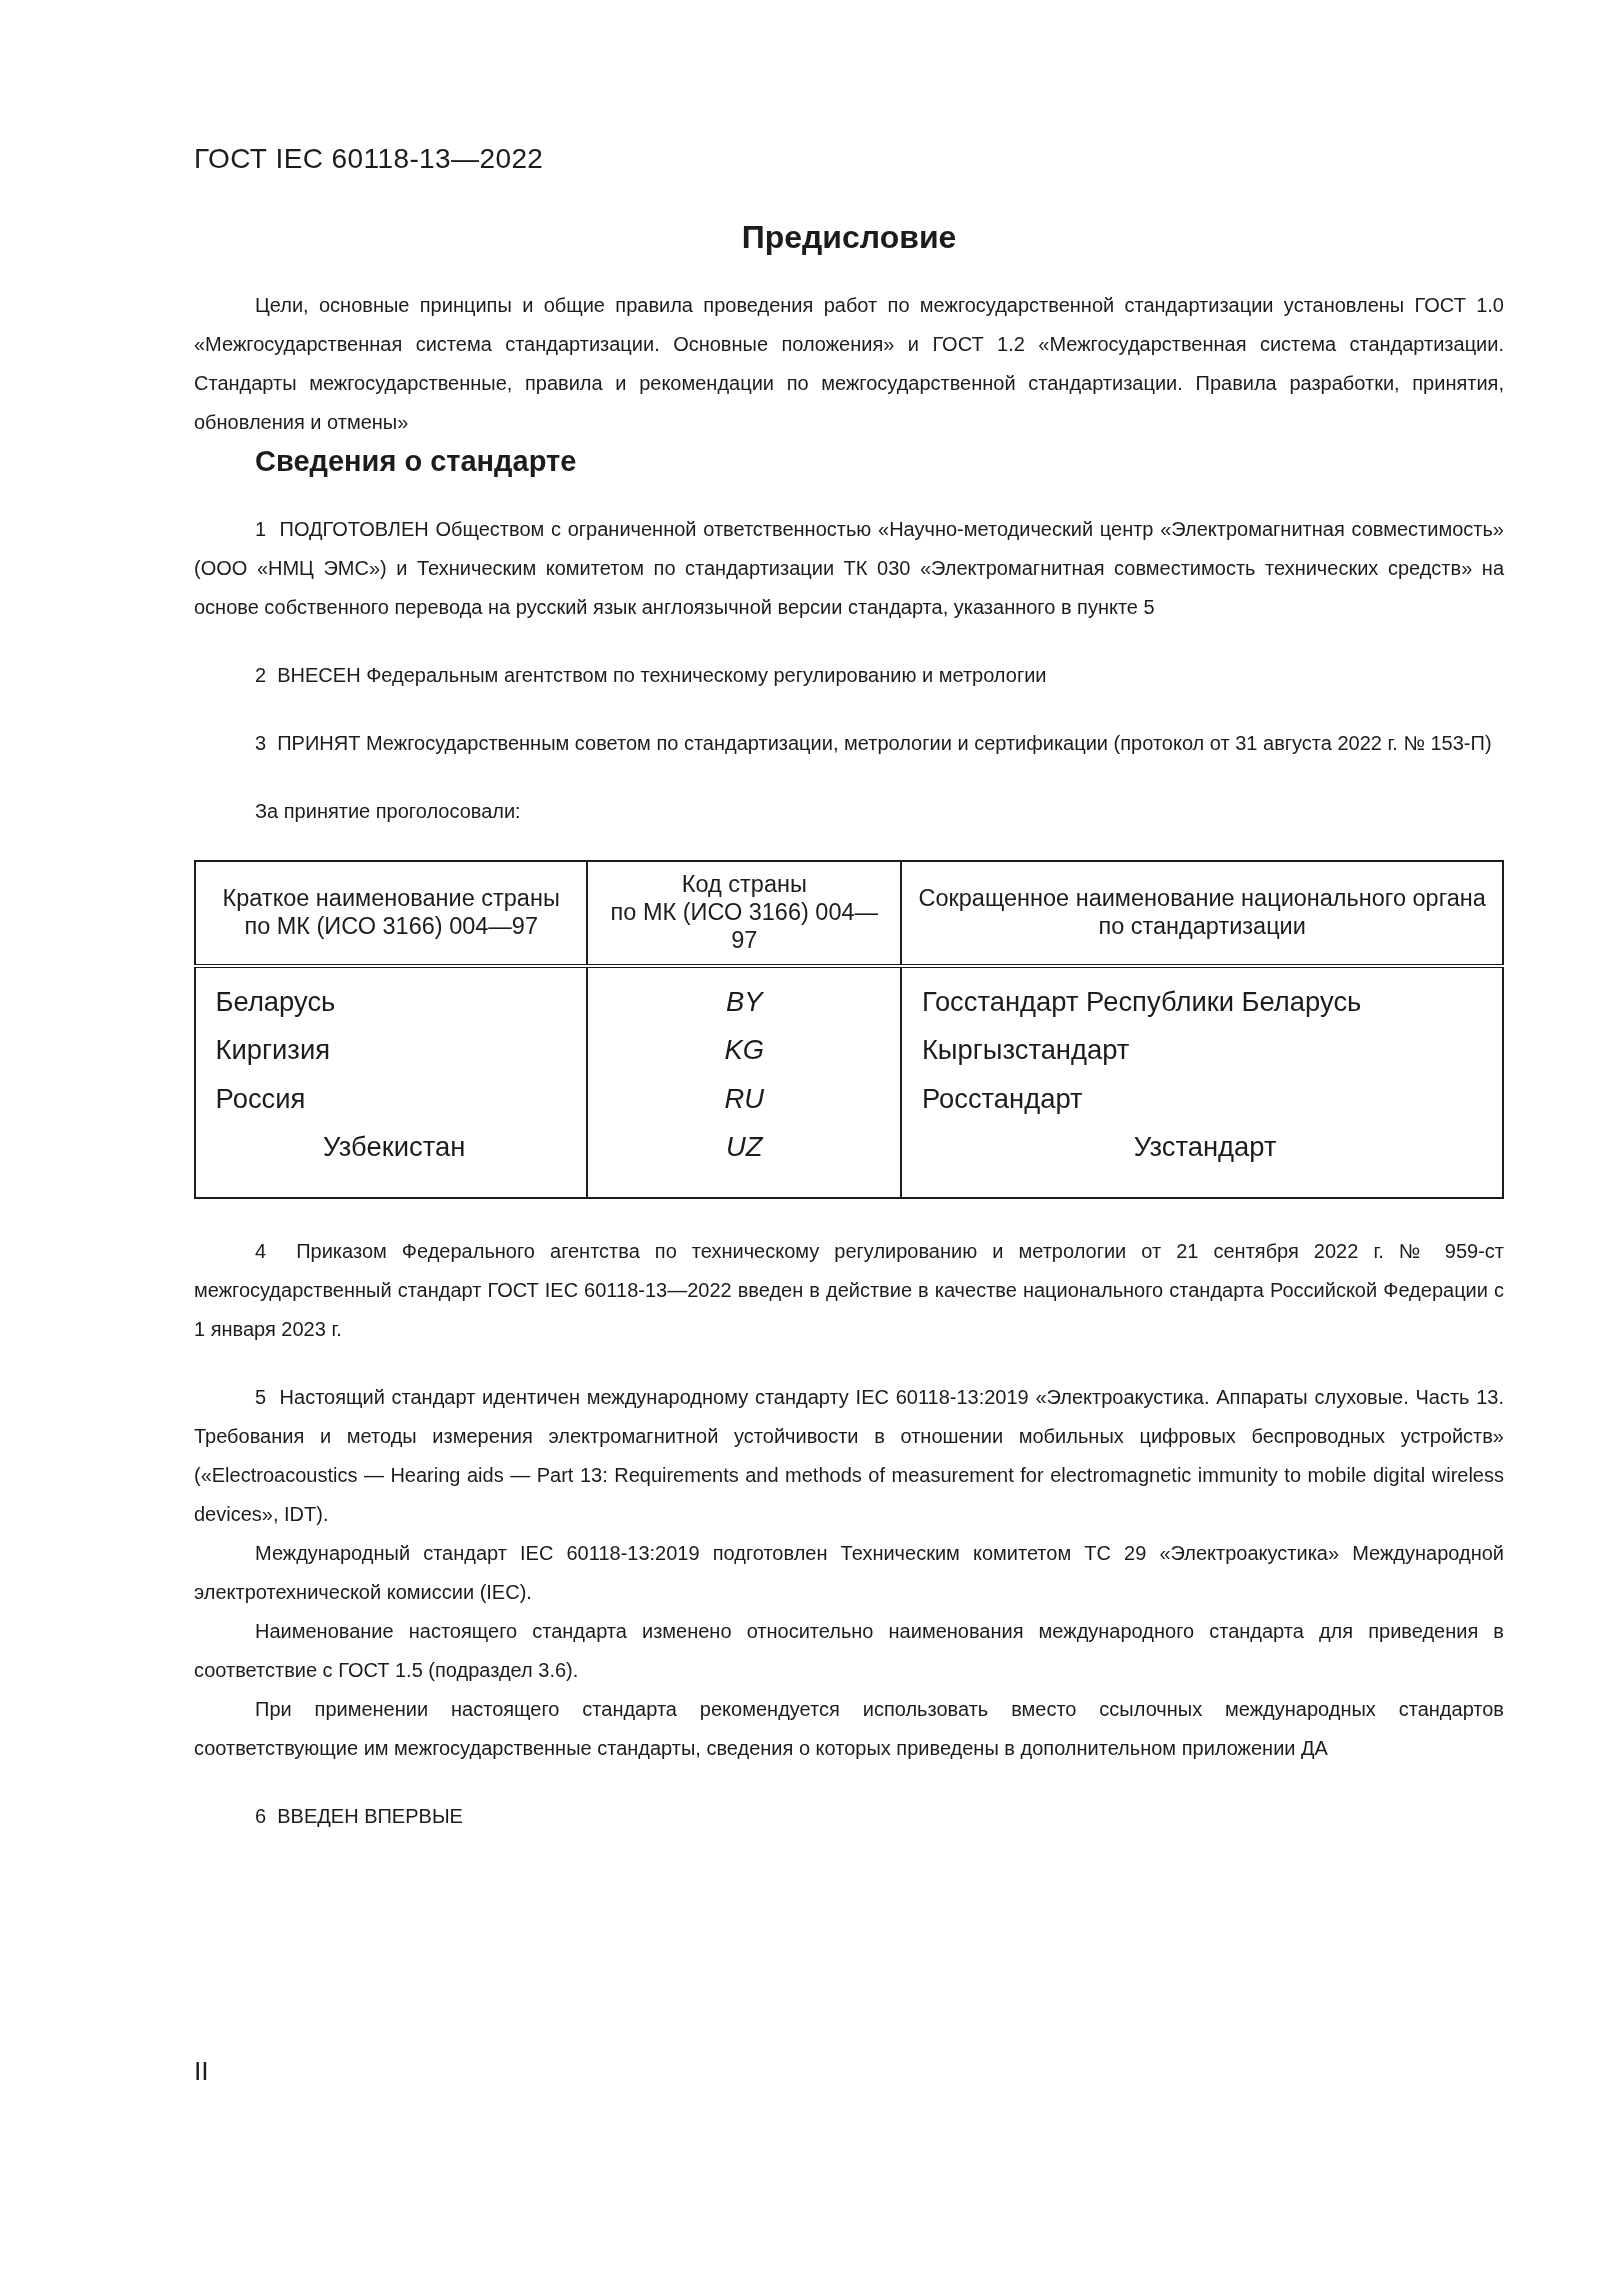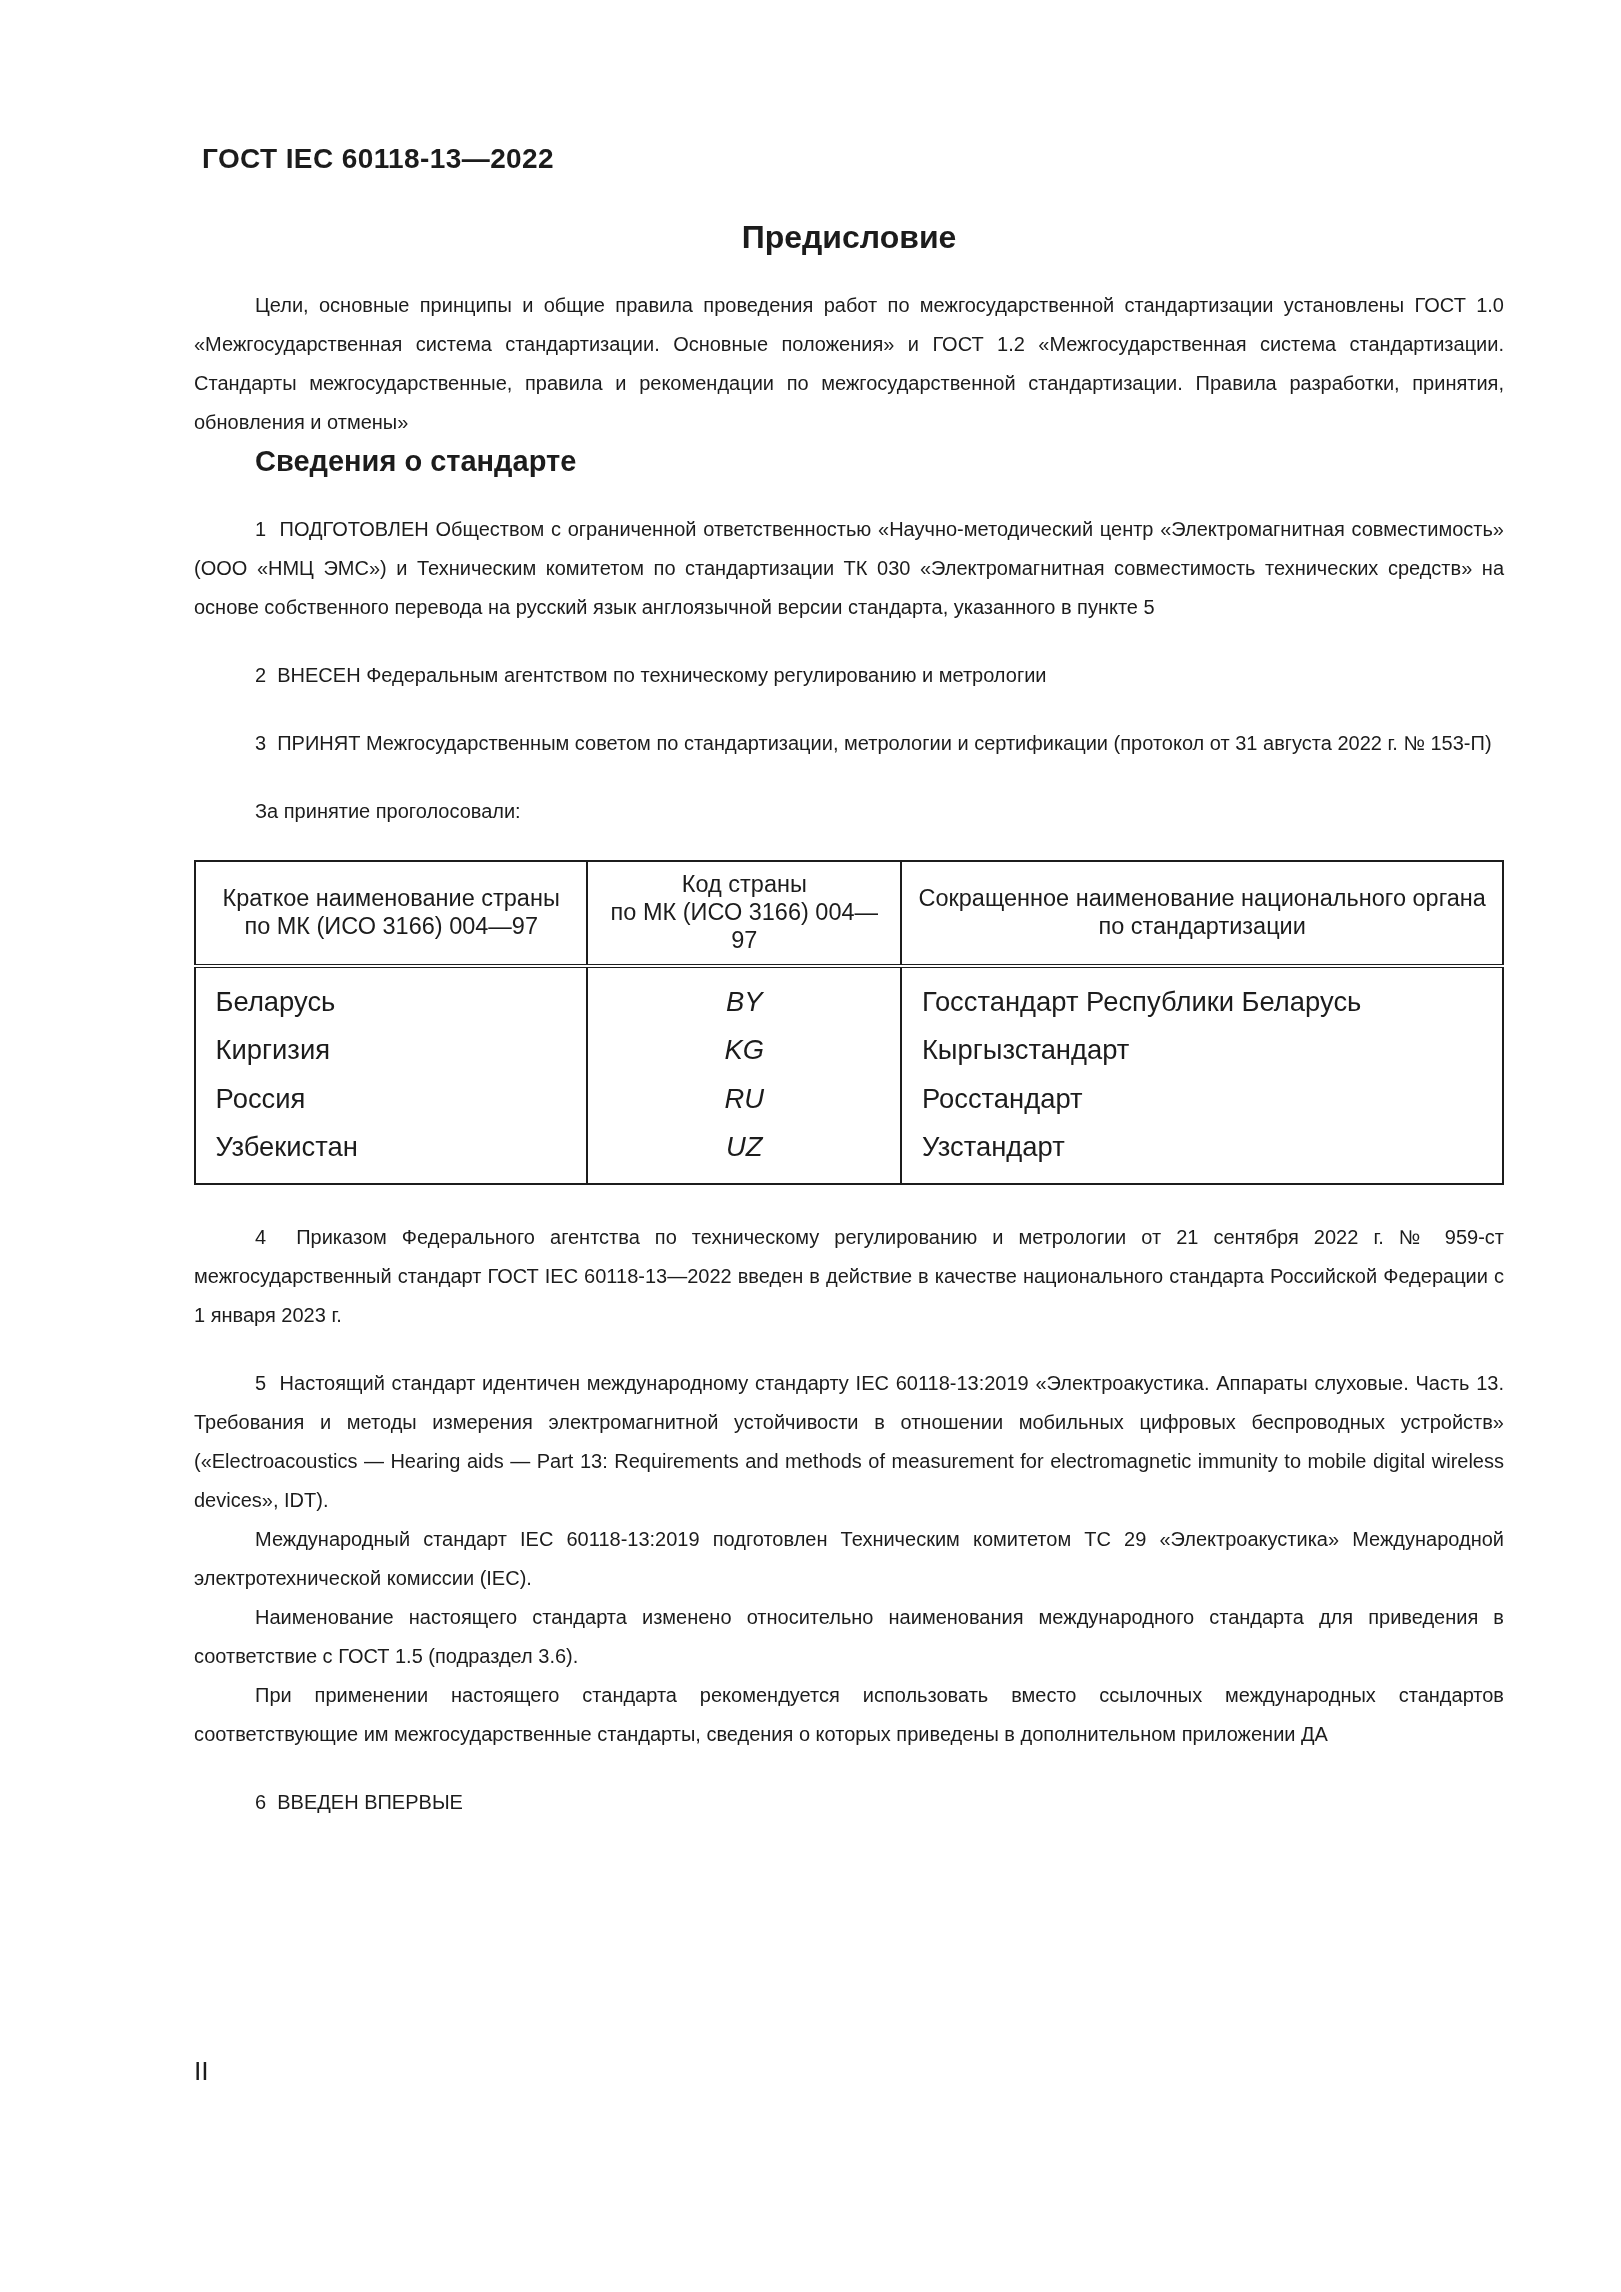--- a/index.html
+++ b/index.html
@@ -17,23 +17,22 @@
   }
   .page {
     position: absolute;
     left: 194px;
     top: 142px;
     width: 1310px;
   }
   .doc-header {
     font-size: 28px;
     line-height: 33px;
-    font-weight: 700;
+    font-weight: 400;
     letter-spacing: 0.4px;
-    margin-left: 8px;
   }
   .doc-title {
     margin-top: 43px;
     text-align: center;
     font-size: 32px;
     line-height: 39px;
     font-weight: 700;
   }
   .para {
     margin: 0;
@@ -82,21 +81,21 @@
     border-left: 2px solid #1c1c1c;
     border-right: 2px solid #1c1c1c;
   }
   .vote-table td.code-cell {
     text-align: center;
     padding-left: 0;
     padding-right: 0;
     font-style: italic;
   }
   .vote-table tbody tr:first-child td { padding-top: 17px; }
-  .vote-table tbody tr:last-child td  { padding-bottom: 20px; }
+  .vote-table tbody tr:last-child td  { padding-bottom: 34px; text-align: center; }
   .hdr-line { display: block; }
   .page-number {
     position: absolute;
     left: 194px;
     top: 2056px;
     font-size: 26.5px;
     line-height: 31px;
   }
 </style>
 </head>

